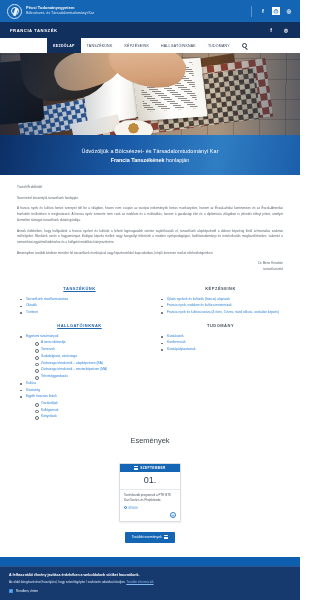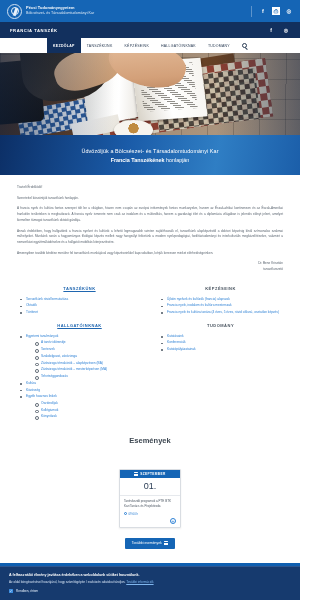--- a/index.html
+++ b/index.html
@@ -228,21 +228,21 @@
   }
   ul.lv2 > li::before {
     content: ""; position: absolute; left: 0; top: 3px;
     width: 1.8px; height: 1.8px; border: .5px solid #5b6570; border-radius: 50%;
   }
   li.dark { color: #3d4751; }
 
   
   .events-title {
     text-align: center; font-size: 7.5px; color: #3d4751;
-    margin: 16px 0 24px; font-weight: bold;
+    margin: 16px 0 18px; font-weight: normal;
   }
   .cards { display: flex; justify-content: center; gap: 9px; }
   .card {
     width: 62px; background: #ffffff;
     border: .7px solid #d9dde2; border-radius: 1px;
     box-shadow: 0 1px 2px rgba(0,0,0,.07);
     overflow: hidden; display: flex; flex-direction: column;
   }
   .card-top {
     background: #1565b5; color: #ffffff;

